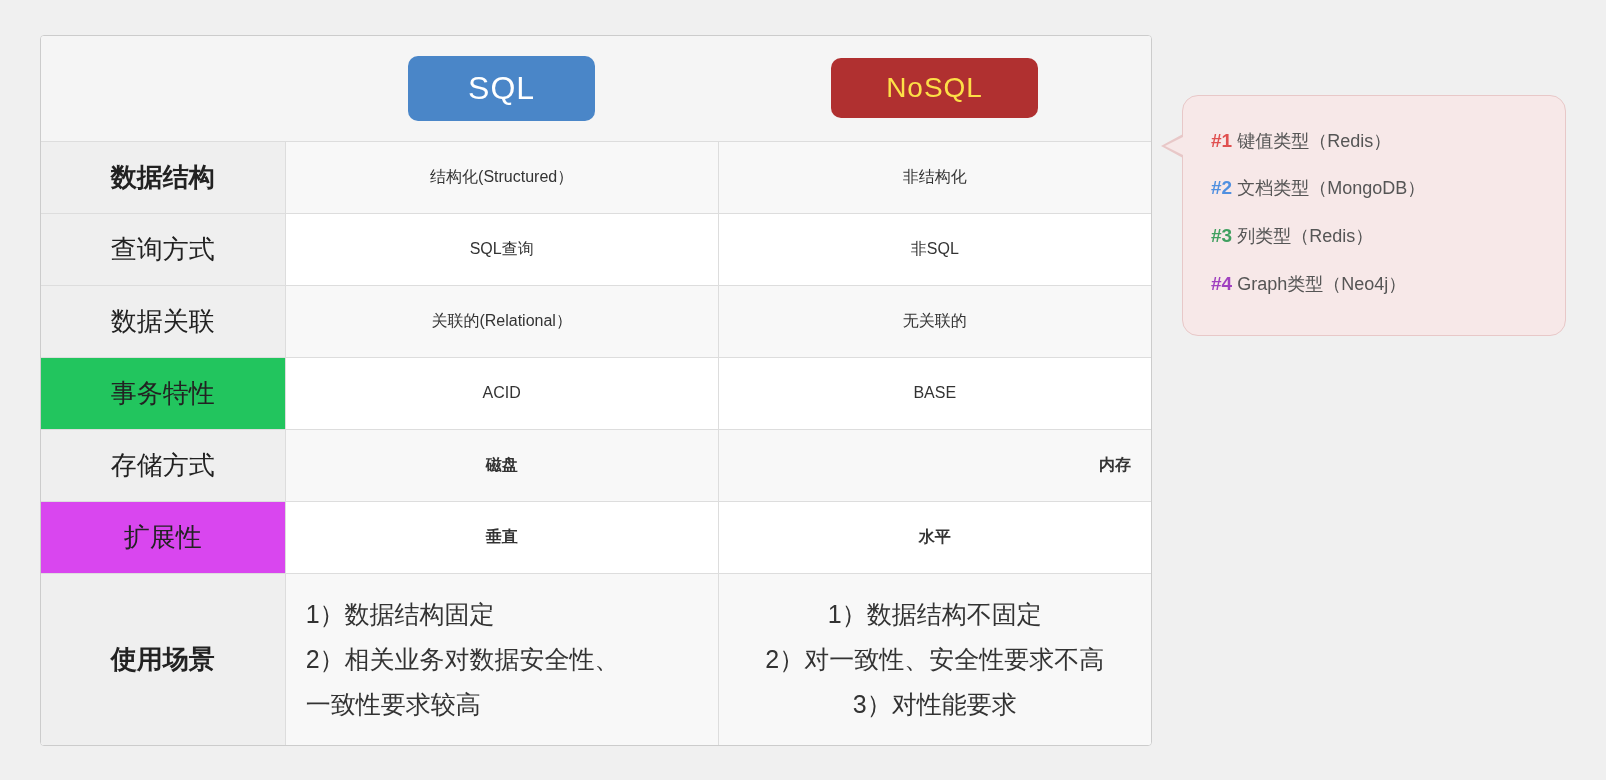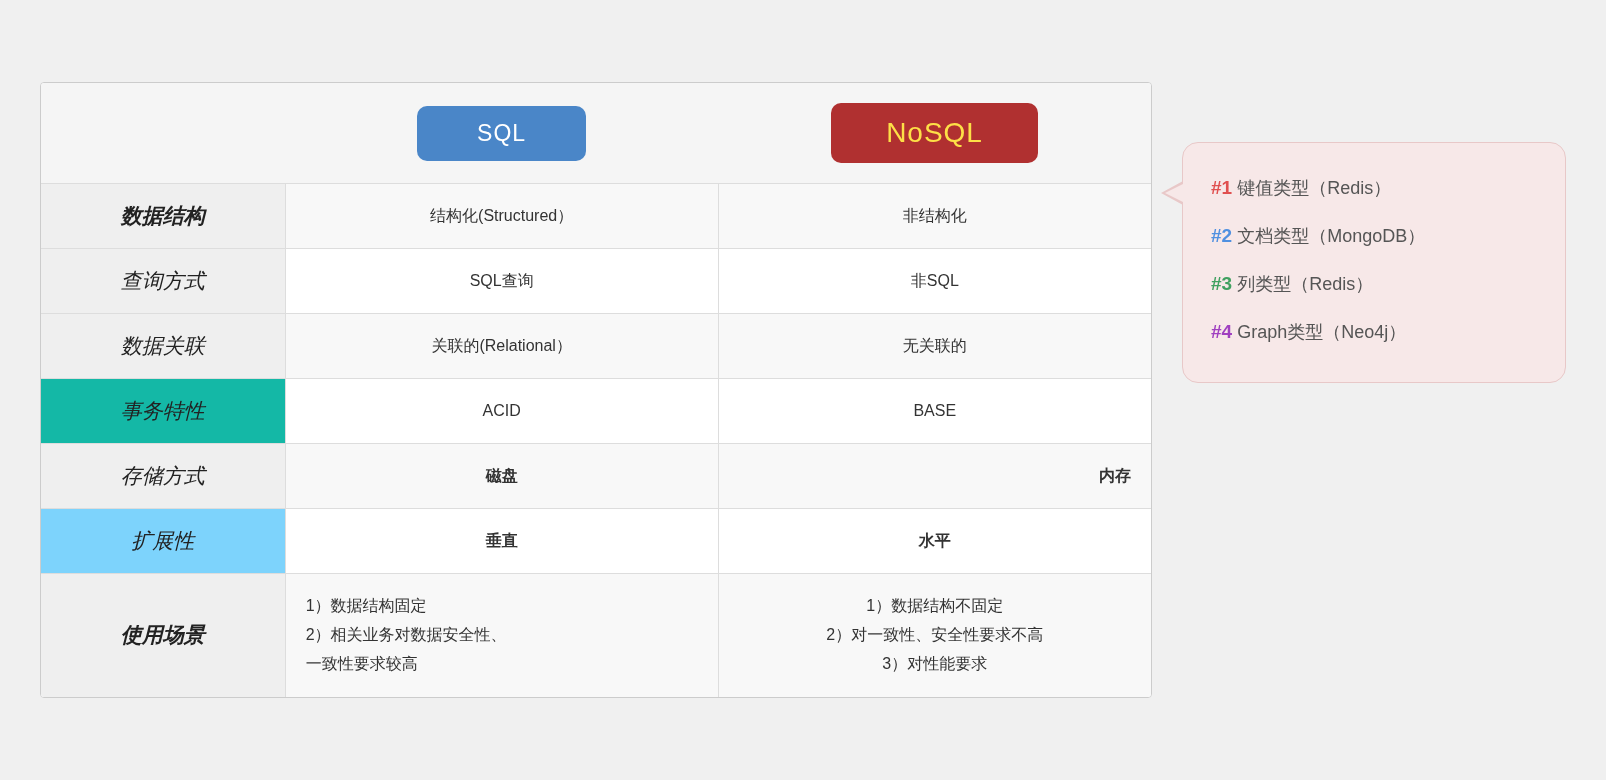--- a/index.html
+++ b/index.html
@@ -41,21 +41,21 @@
       padding: 20px 10px;
       text-align: center;
     }
     thead tr th:first-child {
       background: #f5f5f5;
     }
     .header-btn-sql {
       display: inline-block;
       background: #4a86c8;
       color: #fff;
-      font-size: 23px;
+      font-size: 32px;
       font-weight: 500;
       padding: 14px 60px;
       border-radius: 10px;
       letter-spacing: 1px;
     }
     .header-btn-nosql {
       display: inline-block;
       background: #b03030;
       color: #fde047;
       font-size: 28px;
@@ -78,36 +78,35 @@
       font-size: 16px;
       color: #333;
       vertical-align: middle;
       border-right: 1.5px solid #ddd;
     }
     td:last-child {
       border-right: none;
     }
     td.label-cell {
       font-weight: bold;
-      font-size: 21px;
+      font-size: 26px;
       text-align: center;
       color: #222;
       background: #efefef;
-      font-style: italic;
     }
     td.sql-cell {
       text-align: center;
     }
     td.nosql-cell {
       text-align: center;
     }
     td.multiline-cell {
       text-align: left;
       line-height: 1.8;
-      font-size: 16px;
+      font-size: 25px;
     }
 
     
     .callout-wrapper {
       position: relative;
       margin-left: 30px;
       margin-top: 60px;
       flex-shrink: 0;
       width: 384px;
     }
@@ -181,31 +180,31 @@
             <td class="label-cell" style="font-weight: normal; background: rgb(239, 239, 239);">查询方式</td>
             <td class="sql-cell">SQL查询</td>
             <td class="nosql-cell">非SQL</td>
           </tr>
           <tr>
             <td class="label-cell" style="font-weight: normal; background: rgb(239, 239, 239);">数据关联</td>
             <td class="sql-cell">关联的(Relational）</td>
             <td class="nosql-cell">无关联的</td>
           </tr>
           <tr>
-            <td class="label-cell" style="font-weight: normal; background: #14b8a6;">事务特性</td>
+            <td class="label-cell" style="font-weight: normal; background: #22c55e;">事务特性</td>
             <td class="sql-cell">ACID</td>
             <td class="nosql-cell">BASE</td>
           </tr>
           <tr>
             <td class="label-cell" style="font-weight: normal; background: rgb(239, 239, 239);">存储方式</td>
             <td class="sql-cell" style="font-weight: bold;">磁盘</td>
             <td class="nosql-cell" style="font-weight: bold; text-align: right;">内存</td>
           </tr>
           <tr>
-            <td class="label-cell" style="font-weight: normal; background: #7dd3fc;">扩展性</td>
+            <td class="label-cell" style="font-weight: normal; background: #d946ef;">扩展性</td>
             <td class="sql-cell" style="font-weight: bold;">垂直</td>
             <td class="nosql-cell" style="font-weight: bold;">水平</td>
           </tr>
           <tr>
             <td class="label-cell" style="font-weight: bold;">使用场景</td>
             <td class="sql-cell multiline-cell" style="text-align: left;">1）数据结构固定<br>2）相关业务对数据安全性、<br>一致性要求较高</td>
             <td class="nosql-cell multiline-cell" style="text-align: center;">1）数据结构不固定<br>2）对一致性、安全性要求不高<br>3）对性能要求</td>
           </tr>
         </tbody>
     </table>

